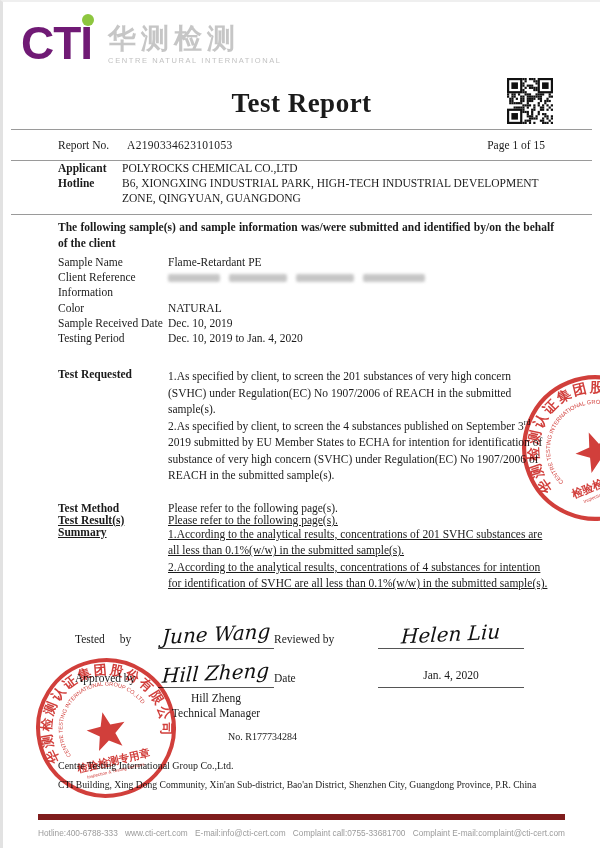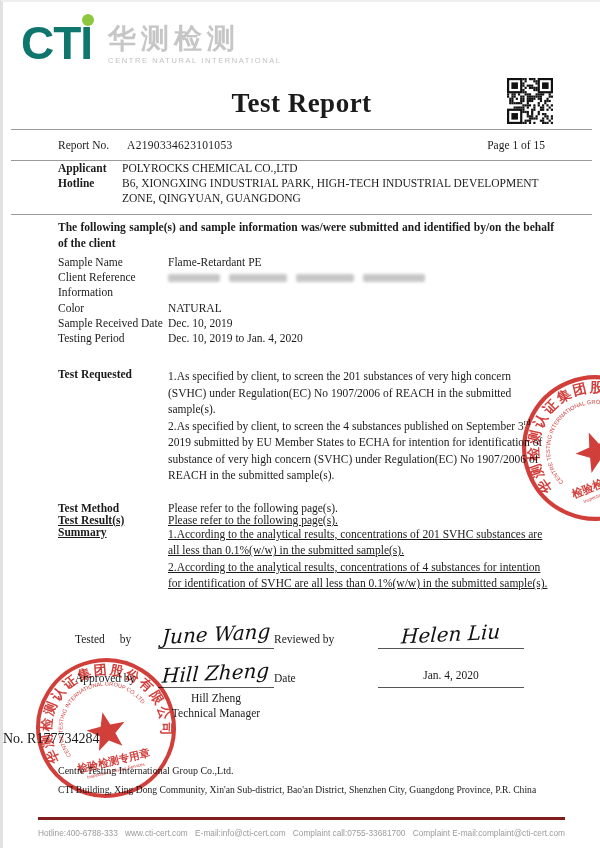--- a/index.html
+++ b/index.html
@@ -8,21 +8,21 @@
   .page {
     position:relative; width:600px; height:848px; margin:0 auto;
     background:#fff; overflow:hidden; color:#1b1b1b;
     border-left:3px solid #e2e2e2; border-top:2px solid #efefef;
   }
 
   
   .logo { position:absolute; left:18px; top:20px; display:flex; align-items:flex-end; }
   .cti-acronym {
     font-family:"Liberation Sans", sans-serif; font-weight:bold;
-    font-size:46px; line-height:0.95; color:#0f766e; letter-spacing:-1px;
+    font-size:46px; line-height:0.95; color:#701a75; letter-spacing:-1px;
     position:relative; padding-right:4px;
   }
   .cti-dot {
     position:absolute; right:2px; top:-8px; width:12px; height:12px;
     border-radius:50%; background:#8dc63f;
   }
   .logo-right { margin-left:12px; padding-bottom:1px; }
   .logo-cn {
     font-size:28px; line-height:1; color:#c6c6c6; font-weight:bold; letter-spacing:5px;
     font-family:"DejaVu Sans", sans-serif;
@@ -78,36 +78,36 @@
   .sig-label2 { width:88px; font-size:11.5px; padding-bottom:4px; }
   .sig-box + .sig-label2 { }
   .sig-box.wide { margin-left:16px; }
   .signature {
     font-family:"DejaVu Serif", serif; font-style:italic; font-size:20px;
     display:inline-block; transform:rotate(-3deg) skewX(-6deg); padding-bottom:2px;
     white-space:nowrap; color:#101010;
   }
   .printed-date { font-size:11.5px; padding-bottom:6px; display:inline-block; }
   .approver-id { width:116px; margin-left:83px; text-align:center; line-height:15px; font-size:11.5px; margin-top:3px; }
-  .cert-no { text-align:left; padding-right:78px; margin-top:10px; font-size:14px; }
+  .cert-no { text-align:center; padding-right:78px; margin-top:10px; font-size:10px; }
 
   .company { margin:14px 10px 0 55px; line-height:19px; }
   .company-name { font-size:10px; }
   .company-addr { font-size:9.6px; white-space:nowrap; }
 
   
   .stamp { position:absolute; mix-blend-mode:multiply; opacity:0.88; color:#cb2420; }
   .stamp svg { width:100%; height:100%; }
   .stamp-left { left:30px; top:653px; width:146px; height:146px; transform:rotate(-13deg); }
   .stamp-right { left:516px; top:370px; width:152px; height:152px; transform:rotate(-22deg); }
 
   
   .footer {
     position:absolute; left:35px; right:35px; bottom:10px;
-    border-top:3px solid #7f1d1d; padding-top:8px;
+    border-top:6px solid #7f1d1d; padding-top:8px;
     display:flex; justify-content:space-between;
     font-family:"Liberation Sans", sans-serif; font-size:8.3px; color:#9b9b9b;
     white-space:nowrap;
   }
 </style>
 </head>
 <body>
 
 <svg width="0" height="0" style="position:absolute">
   <symbol id="seal" viewBox="0 0 200 200">

